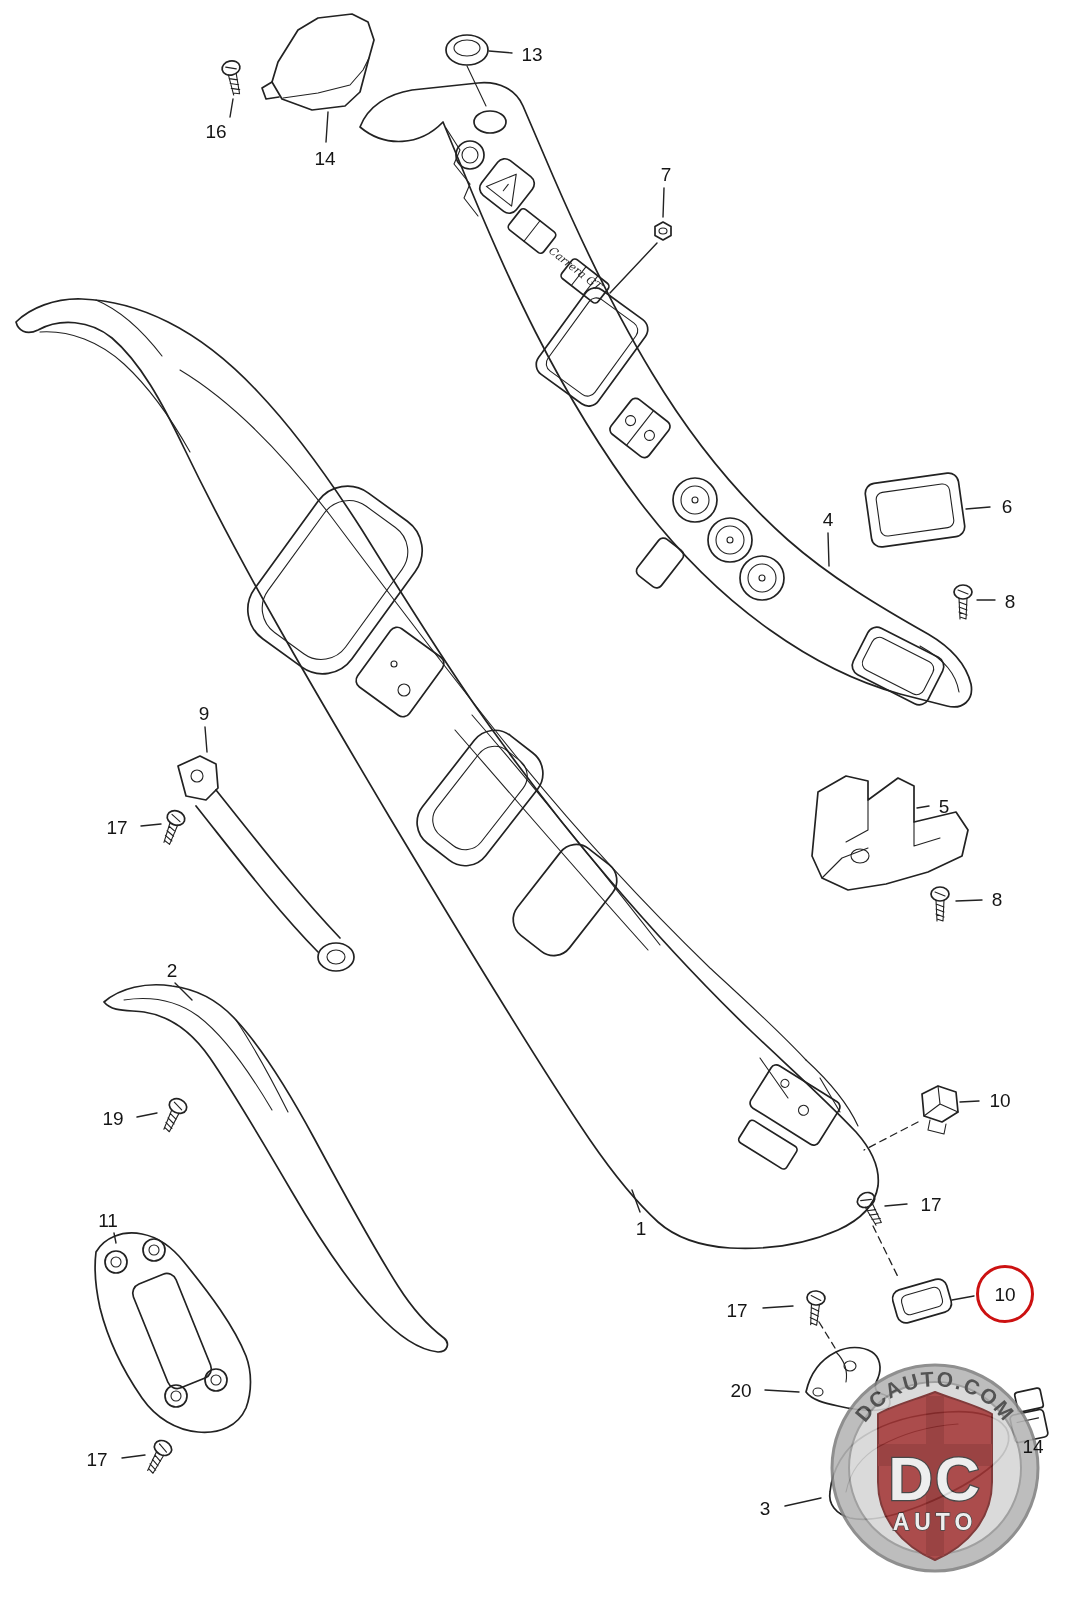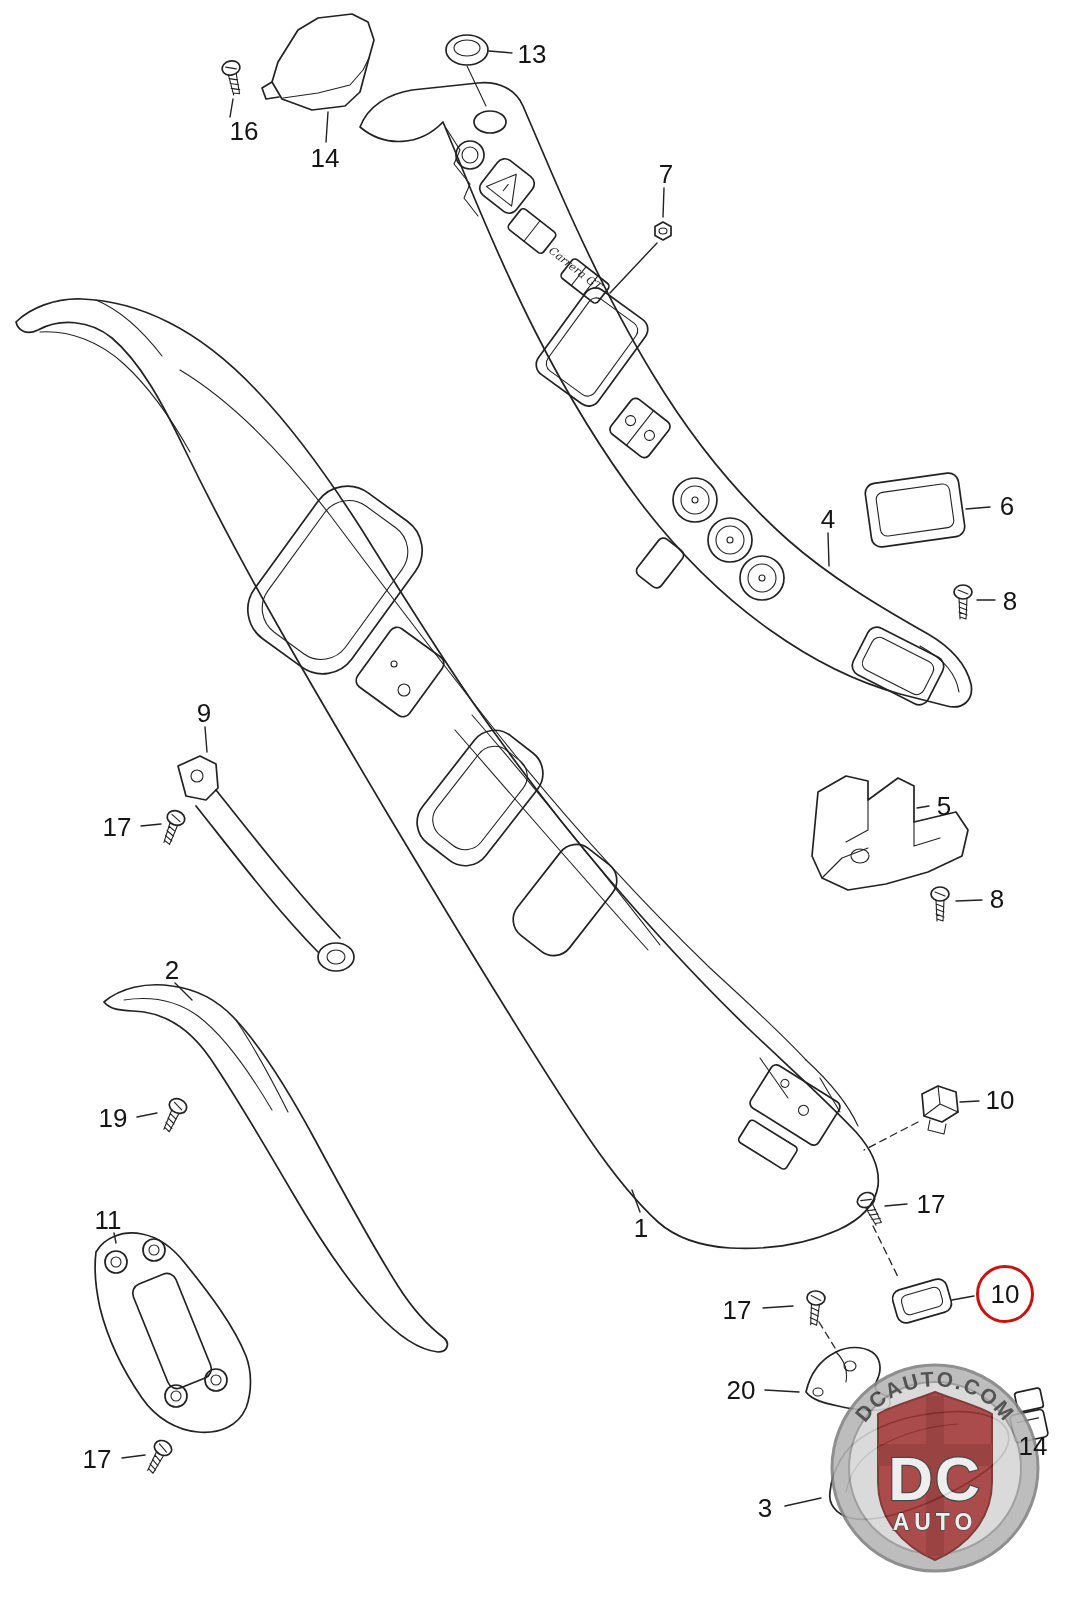--- a/index.html
+++ b/index.html
@@ -7,21 +7,21 @@
     position:relative;width:1067px;height:1600px;background:var(--bg,#ffffff);
     overflow:hidden;font-family:"Liberation Sans",sans-serif;
   }
   svg.art{position:absolute;left:0;top:0;width:1067px;height:1600px;}
   .ln{fill:none;stroke:var(--line,#222222);stroke-width:1.7;stroke-linecap:round;stroke-linejoin:round;}
   .ln-thin{fill:none;stroke:var(--line,#222222);stroke-width:1.1;stroke-linecap:round;stroke-linejoin:round;}
   .leader{fill:none;stroke:var(--line,#222222);stroke-width:1.4;stroke-linecap:round;}
   .dash{fill:none;stroke:var(--line,#222222);stroke-width:1.3;stroke-dasharray:7 5;stroke-linecap:round;}
   .callout{
     position:absolute;transform:translate(-50%,-50%);
-    font-size:26px;line-height:1;color:#151515;z-index:5;user-select:none;white-space:nowrap;
+    font-size:19px;line-height:1;color:#151515;z-index:5;user-select:none;white-space:nowrap;
   }
   .callout.ringed{
     width:52px;height:52px;border:3px solid var(--highlight-ring,#cc1111);border-radius:50%;
     display:flex;align-items:center;justify-content:center;
   }
   .badge-text{font:italic 11px "DejaVu Serif",serif;fill:#222;}
   .wm-arc-text{font:bold 21px "Liberation Sans",sans-serif;fill:#3c3c3c;letter-spacing:2px;}
   .wm-dc{font:bold 62px "Liberation Sans",sans-serif;fill:#ececec;stroke:#2f2f2f;stroke-width:2.5px;paint-order:stroke;letter-spacing:2px;}
   .wm-auto{font:bold 23px "Liberation Sans",sans-serif;fill:#ececec;stroke:#2f2f2f;stroke-width:1.4px;paint-order:stroke;letter-spacing:5px;}
   .wm-outer{fill:var(--wm-gray,#b5b5b5);stroke:#808080;stroke-width:3;}
@@ -263,21 +263,21 @@
       <circle class="wm-inner" cx="935" cy="1468" r="86"></circle>
       <path class="wm-shield" d="M935,1392 C914,1400 892,1406 878,1414 L878,1482 C878,1518 902,1546 935,1560 C968,1546 992,1518 992,1482 L992,1414 C978,1406 956,1400 935,1392 Z"></path>
       <path class="wm-cross" d="M926,1396 L944,1396 L944,1556 L926,1556 Z"></path>
       <path class="wm-cross" d="M878,1444 L992,1444 L992,1466 L878,1466 Z"></path>
       <text class="wm-arc-text"><textPath href="#wm-arc" startOffset="50%" text-anchor="middle">DCAUTO.COM</textPath></text>
       <text class="wm-dc" x="935" y="1500" text-anchor="middle">DC</text>
       <text class="wm-auto" x="935" y="1530" text-anchor="middle">AUTO</text>
     </g>
   </svg>
 
-  <div class="callout" style="left:244px;top:131px">16</div>
+  <div class="callout" style="left:216px;top:131px">16</div>
   <div class="callout" style="left:325px;top:158px">14</div>
   <div class="callout" style="left:532px;top:54px">13</div>
   <div class="callout" style="left:666px;top:174px">7</div>
   <div class="callout" style="left:828px;top:519px">4</div>
   <div class="callout" style="left:1007px;top:506px">6</div>
   <div class="callout" style="left:1010px;top:601px">8</div>
   <div class="callout" style="left:944px;top:806px">5</div>
   <div class="callout" style="left:997px;top:899px">8</div>
   <div class="callout" style="left:204px;top:713px">9</div>
   <div class="callout" style="left:117px;top:827px">17</div>

